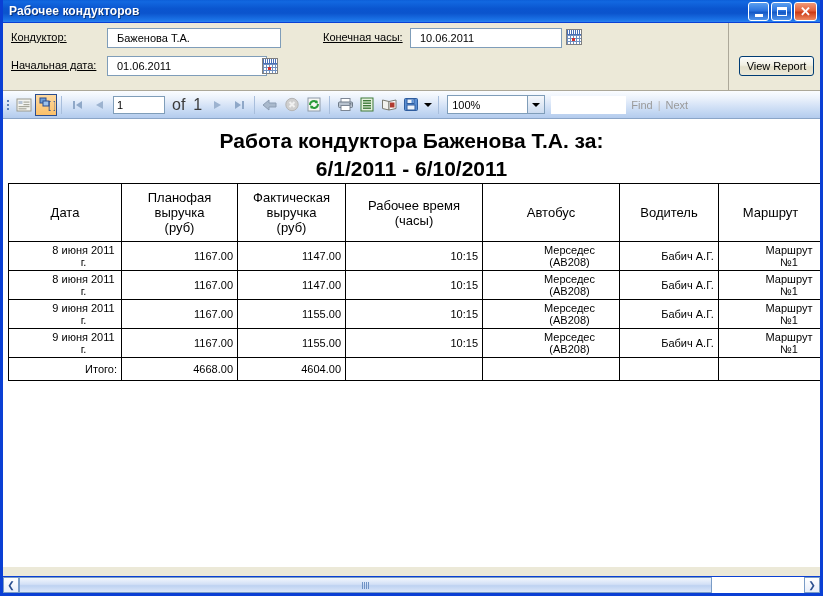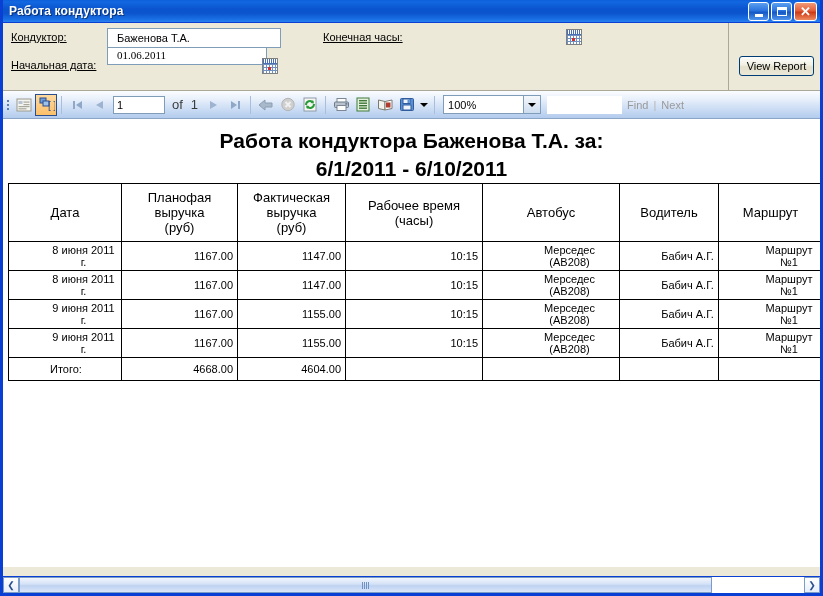--- a/index.html
+++ b/index.html
@@ -202,21 +202,21 @@
     background: #fff;
     font-size: 11px;
     padding: 0 3px;
     margin: 0 3px;
     line-height: 16px;
     font-family: "Liberation Sans", sans-serif;
     outline: none;
     color: #000;
   }
   .tb-text {
-    font-size: 13px;
+    font-size: 16px;
     color: #3b3b3b;
     padding: 0 4px;
     white-space: nowrap;
     text-align: center;
   }
   .zoom-wrap {
     position: relative;
     width: 98px; height: 19px;
     margin-left: 4px;
     box-sizing: border-box;
@@ -312,21 +312,21 @@
     padding-left: 41px;
   }
   .c-date    { width: 113px; text-align: center; }
   .c-plan    { width: 116px; text-align: right; }
   .c-fact    { width: 108px; text-align: right; }
   .c-time    { width: 137px; text-align: right; }
   .c-bus     { width: 137px; text-align: center; }
   .c-driver  { width: 99px;  text-align: center; }
   .c-route   { width: 104px; text-align: center; }
   tbody .c-date { text-align: center; }
-  tr.total-row .c-date { text-align: left; }
+  tr.total-row .c-date { text-align: right; }
 
   
   #hscroll {
     position: absolute;
     left: 0; bottom: 0;
     width: 817px;
     height: 17px;
     background: #ffffff;
     border-top: 1px solid #0a3fd4;
     box-sizing: border-box;
@@ -362,50 +362,51 @@
     display: flex; gap: 1px;
   }
   .sb-grip i { width: 1px; height: 7px; background: #6f92c4; display: block; }
 </style>
 </head>
 <body>
 
 <div id="window">
 
   <div id="titlebar">
-    <div id="title-text">Работа кондуктора</div>
+    <div id="title-text">Рабочее кондукторов</div>
     <div class="winbtns">
       <div class="wbtn">
         <div class="glyph-min"></div>
       </div>
       <div class="wbtn">
         <div class="glyph-max"></div>
       </div>
       <div class="wbtn close">
         <div class="glyph-close">✕</div>
       </div>
     </div>
   </div>
 
   <div id="param-panel">
 
     <div class="param-label" style="left:8px; top:8px;">Кондуктор:</div>
-    <input class="param-input" style="left: 104px; top: 22px; width: 160px; font-family: Liberation Serif, serif;" readonly="" value="01.06.2011">
+    <input class="param-input" style="left: 104px; top: 33px; width: 160px;" readonly="" value="01.06.2011">
     <input class="param-input" style="left: 104px; top: 5px; width: 174px;" readonly="" value="Баженова Т.А.">
 
     <div class="param-label" style="left:8px; top:36px;">Начальная дата:</div>
 
     <div class="cal-btn" style="left:259px; top:35px;">
       <div class="cal-top"></div>
       <div class="cal-grid">
           <div class="cal-dot"></div>
         </div>
     </div>
 
     <div class="param-label" style="left:320px; top:8px;">Конечная часы:</div>
+    <input class="param-input" style="left: 407px; top: 5px; width: 152px;" readonly="" value="10.06.2011">
     <div class="cal-btn" style="left:563px; top:6px;">
       <div class="cal-top"></div>
       <div class="cal-grid">
           <div class="cal-dot"></div>
         </div>
     </div>
 
     <div id="panel-divider"></div>
 
     <div id="view-report-btn">View Report</div>

